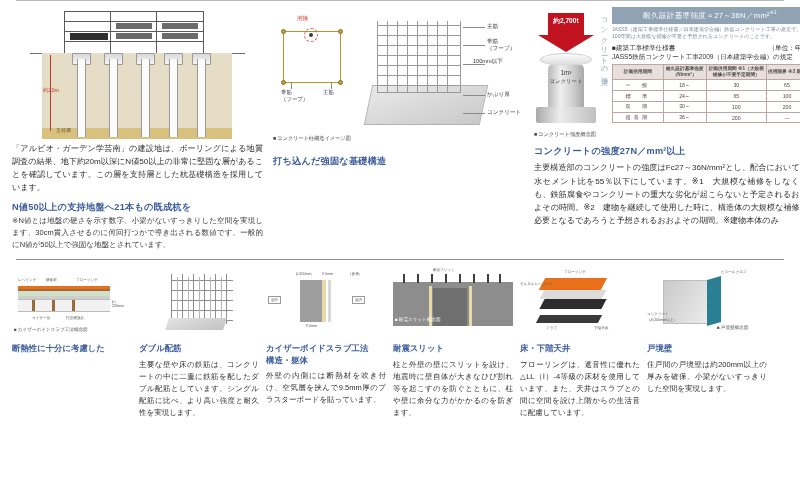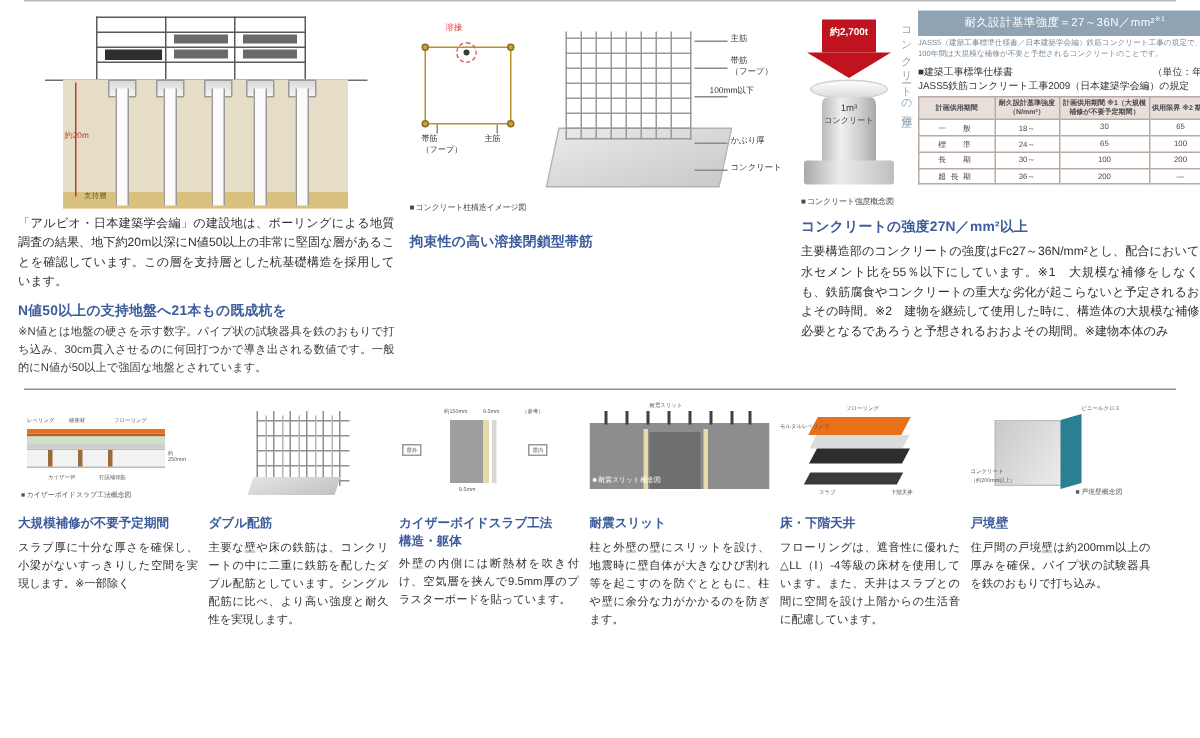--- a/index.html
+++ b/index.html
@@ -267,23 +267,23 @@
         <div class="pile" style="left:97px;"></div>
         <div class="pile" style="left:129px;"></div>
         <div class="pile" style="left:157px;"></div>
         <div class="pile" style="left:185px;"></div>
 
         <div class="dimline"></div>
         <div class="dimlabel">約20m</div>
         <div class="rocklabel">支持層</div>
       </div>
 
-      <p class="body">「アルビオ・日本建築学会編」の建設地は、ボーリングによる地質調査の結果、地下約20m以深にN値50以上の非常に堅固な層があることを確認しています。この層を支持層とした杭基礎構造を採用しています。</p>
+      <p class="body">「アルビオ・ガーデン学芸南」の建設地は、ボーリングによる地質調査の結果、地下約20m以深にN値50以上の非常に堅固な層があることを確認しています。この層を支持層とした杭基礎構造を採用しています。</p>
       <h3 class="sub" style="margin-bottom:1px;">N値50以上の支持地盤へ21本もの既成杭を</h3>
-      <p class="body note">※N値とは地盤の硬さを示す数字。パイプ状の試験器具を鉄のおもりで打ち込み、30cm貫入させるのに何回打つかで導き出される数値です。一般的にN値が50以上で強固な地盤とされています。</p>
+      <p class="body note">※N値とは地盤の硬さを示す数字。小梁がないすっきりした空間を実現します、30cm貫入させるのに何回打つかで導き出される数値です。一般的にN値が50以上で強固な地盤とされています。</p>
     </div>
 
     <div class="col-mid">
       <div class="fig rebarfig">
 
         <div class="sqsec">
           <div class="corner" style="left:-3px;top:-3px;"></div>
           <div class="corner" style="right:-3px;top:-3px;"></div>
           <div class="corner" style="left:-3px;bottom:-3px;"></div>
           <div class="corner" style="right:-3px;bottom:-3px;"></div>
@@ -330,21 +330,21 @@
 
         <div class="leader" style="left:190px;top:88px;width:22px;height:1px;"></div>
         <div class="rlabel" style="left:214px;top:84px;">かぶり厚</div>
 
         <div class="leader" style="left:190px;top:106px;width:22px;height:1px;"></div>
         <div class="rlabel" style="left:214px;top:102px;">コンクリート</div>
 
         <div class="fig-cap" style="position:absolute;left:0;top:126px;">コンクリート柱構造イメージ図</div>
       </div>
 
-      <h3 class="sub" style="margin-top:13px;">拘束性の高い溶接閉鎖型帯筋</h3>
+      <h3 class="sub" style="margin-top:13px;">打ち込んだ強固な基礎構造</h3>
     </div>
 
     <div class="col-right">
       <div class="right-top">
 
         <div class="strengthviz">
           <div class="arrow-body"></div>
           <div class="arrow-head"></div>
           <div class="arrow-label">約2,700t</div>
           <div class="disc"></div>
@@ -432,22 +432,21 @@
           <div style="position:absolute;left:54px;top:22px;width:3px;height:11px;background:#9a6a3a;"></div>
           <div class="tiny" style="left:0;top:0;">レベリング</div>
           <div class="tiny" style="left:28px;top:0;">緩衝材</div>
           <div class="tiny" style="left:58px;top:0;">フローリング</div>
           <div class="tiny" style="left:94px;top:22px;">約250mm</div>
           <div class="tiny" style="left:14px;top:38px;">カイザー管</div>
           <div class="tiny" style="left:48px;top:38px;">打設補強筋</div>
         </div>
         <div class="bcap" style="position:absolute;left:2px;top:58px;">カイザーボイドスラブ工法概念図</div>
       </div>
-      <h4 class="bsub">大規模補修が不要予定期間</h4>
-      <p class="btext">スラブ厚に十分な厚さを確保し、小梁がないすっきりした空間を実現します。※一部除く</p>
+      <h4 class="bsub">断熱性に十分に考慮した</h4>
     </div>
 
     <div class="bcol">
       <div class="bfig">
         <div class="mesh" style="left:32px;top:6px;width:62px;height:50px;">
           <i style="left:0;top:0;width:1px;height:50px;"></i>
           <i style="left:11px;top:0;width:1px;height:50px;"></i>
           <i style="left:22px;top:0;width:1px;height:50px;"></i>
           <i style="left:33px;top:0;width:1px;height:50px;"></i>
           <i style="left:44px;top:0;width:1px;height:50px;"></i>
@@ -527,17 +526,17 @@
     <div class="bcol">
       <div class="bfig">
         <div style="position:absolute;left:16px;top:12px;width:48px;height:44px;background:linear-gradient(120deg,#c9c9c9,#ededed);border:1px solid #bdbdbd;"></div>
         <div style="position:absolute;left:60px;top:10px;width:14px;height:46px;background:#2b7f93;transform:skewY(-16deg);"></div>
         <div class="tiny" style="left:74px;top:2px;">ビニールクロス</div>
         <div class="tiny" style="left:0;top:44px;">コンクリート</div>
         <div class="tiny" style="left:0;top:50px;">（約200mm以上）</div>
         <div class="bcap" style="position:absolute;left:70px;top:56px;">戸境壁概念図</div>
       </div>
       <h4 class="bsub">戸境壁</h4>
-      <p class="btext">住戸間の戸境壁は約200mm以上の厚みを確保。パイプ状の試験器具を鉄のおもりで打ち込み。</p>
+      <p class="btext">住戸間の戸境壁は約200mm以上の厚みを確保。小梁がないすっきりした空間を実現します。</p>
     </div>
 
   </div>
 </div>
 
 </body></html>

